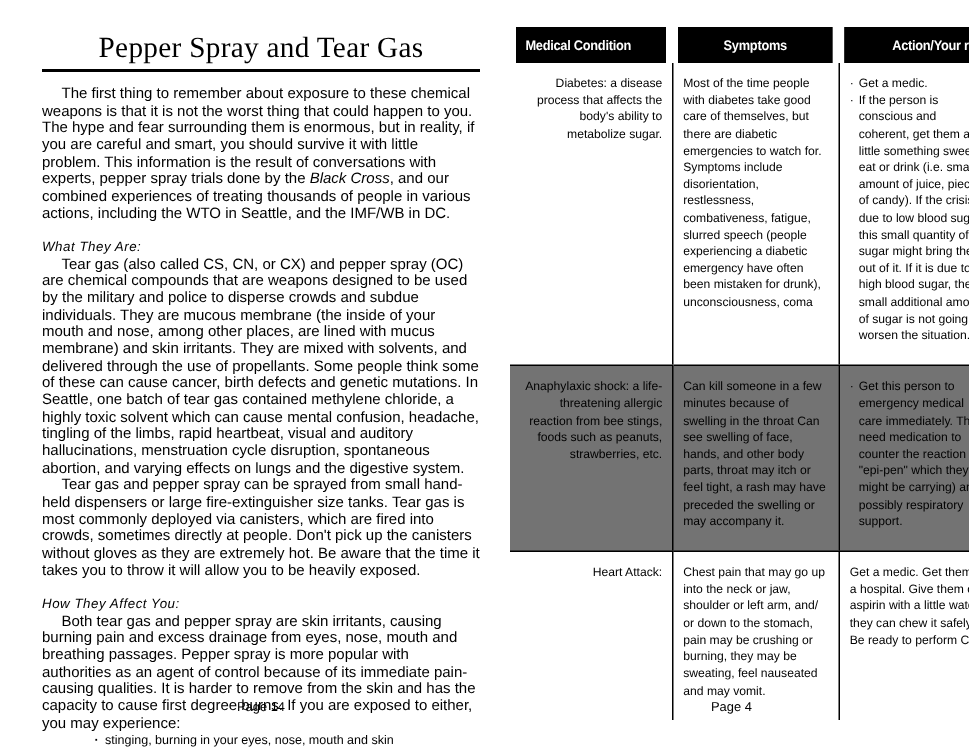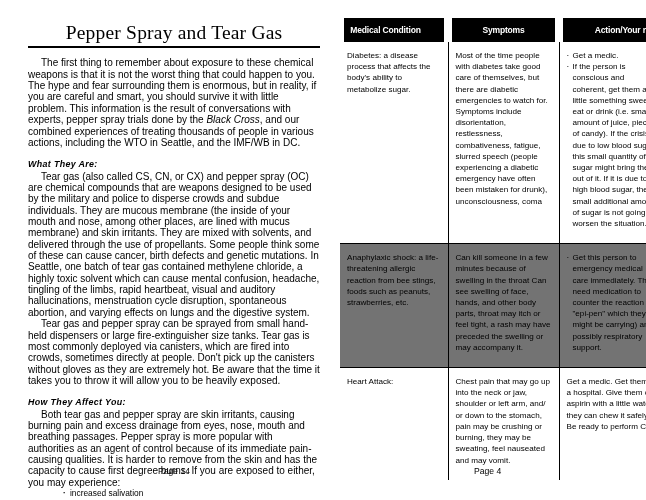--- a/index.html
+++ b/index.html
@@ -50,21 +50,21 @@
     font-size: 10px;
     line-height: 11.35px;
     text-align: left;
     margin: 0;
   }
   .body-text.indent {
     text-indent: 13px;
   }
   .section-head {
     font-size: 8.9px;
-    font-weight: bold;
+    font-weight: normal;
     font-style: italic;
     margin: 11px 0 0 0;
     line-height: 11.5px;
     letter-spacing: 0.35px;
   }
   em.it { font-style: italic; }
   .bullets {
     list-style: none;
     margin: 0;
     padding: 0 0 0 35px;
@@ -115,20 +115,21 @@
   table.med-table tbody td {
     font-size: 8.1px;
     line-height: 11.2px;
     vertical-align: top;
     padding: 8px 7px 14px 7px;
     border-bottom: 0.9px solid #000000;
   }
   table.med-table tbody td.col-cond {
     padding-left: 7px;
     padding-right: 6px;
+    text-align: right;
   }
   table.med-table tbody td.col-symp,
   table.med-table tbody td.col-act {
     border-left: 1.1px solid #000000;
   }
   table.med-table tbody tr.shaded td {
     background: #737373;
   }
   table.med-table tbody tr:last-child td {
     border-bottom: 0;
@@ -178,20 +179,21 @@
     <div>
       <p class="body-text indent">Tear gas and pepper spray can be sprayed from small hand-held dispensers or large fire-extinguisher size tanks. Tear gas is most commonly deployed via canisters, which are fired into crowds, sometimes directly at people. Don't pick up the canisters without gloves as they are extremely hot. Be aware that the time it takes you to throw it will allow you to be heavily exposed.</p>
     </div>
 
     <div>
       <div class="section-head">How They Affect You:</div>
       <p class="body-text indent">Both tear gas and pepper spray are skin irritants, causing burning pain and excess drainage from eyes, nose, mouth and breathing passages. Pepper spray is more popular with authorities as an agent of control because of its immediate pain-causing qualities. It is harder to remove from the skin and has the capacity to cause first degree burns. If you are exposed to either, you may experience:</p>
     </div>
 
     <ul class="bullets">
+      <li>stinging, burning in your eyes, nose, mouth and skin</li>
       <li>increased salivation</li>
     </ul>
 
   </div>
 
   <div class="right-page">
     <table class="med-table">
       <thead>
         <tr>
           <th class="c1">Medical Condition</th>

